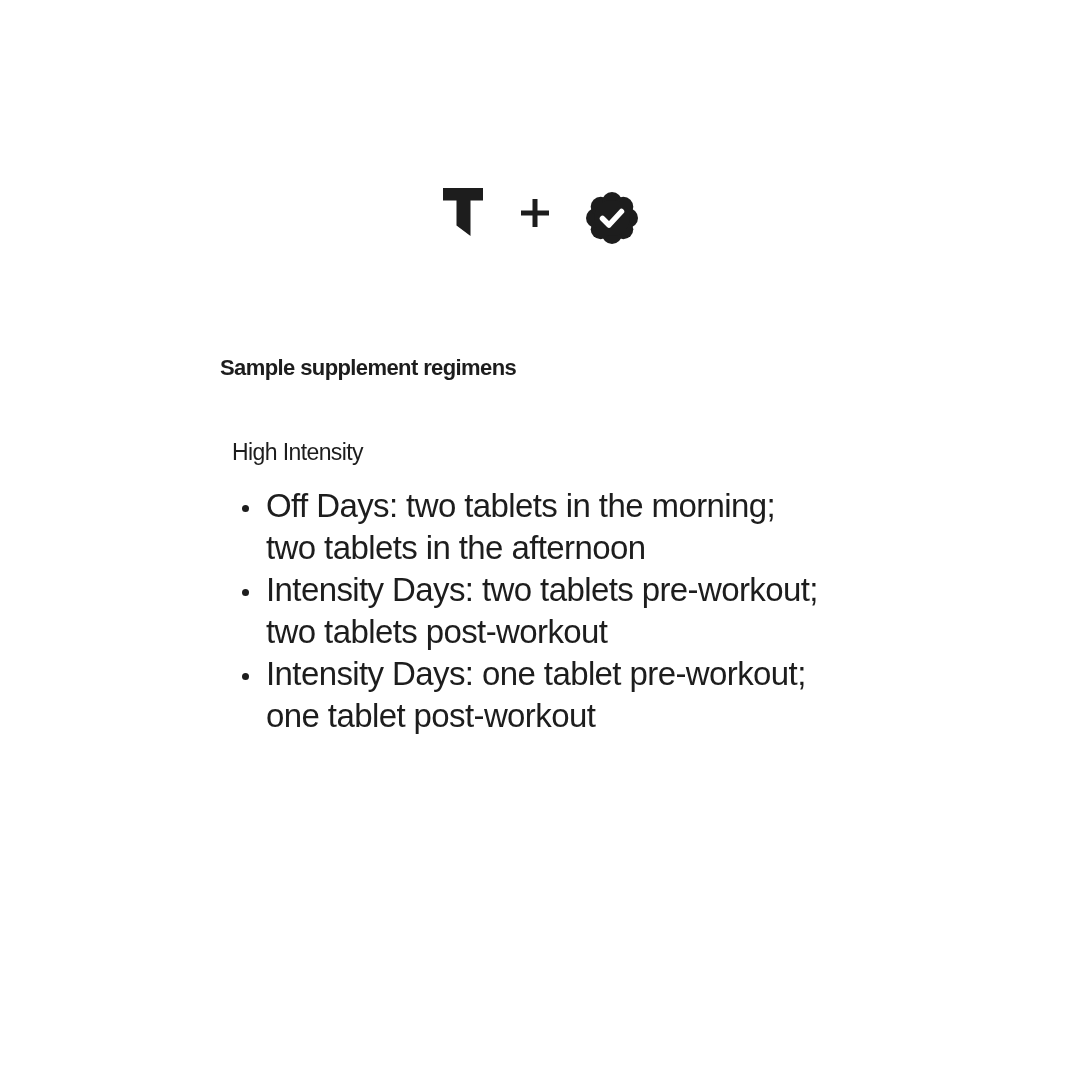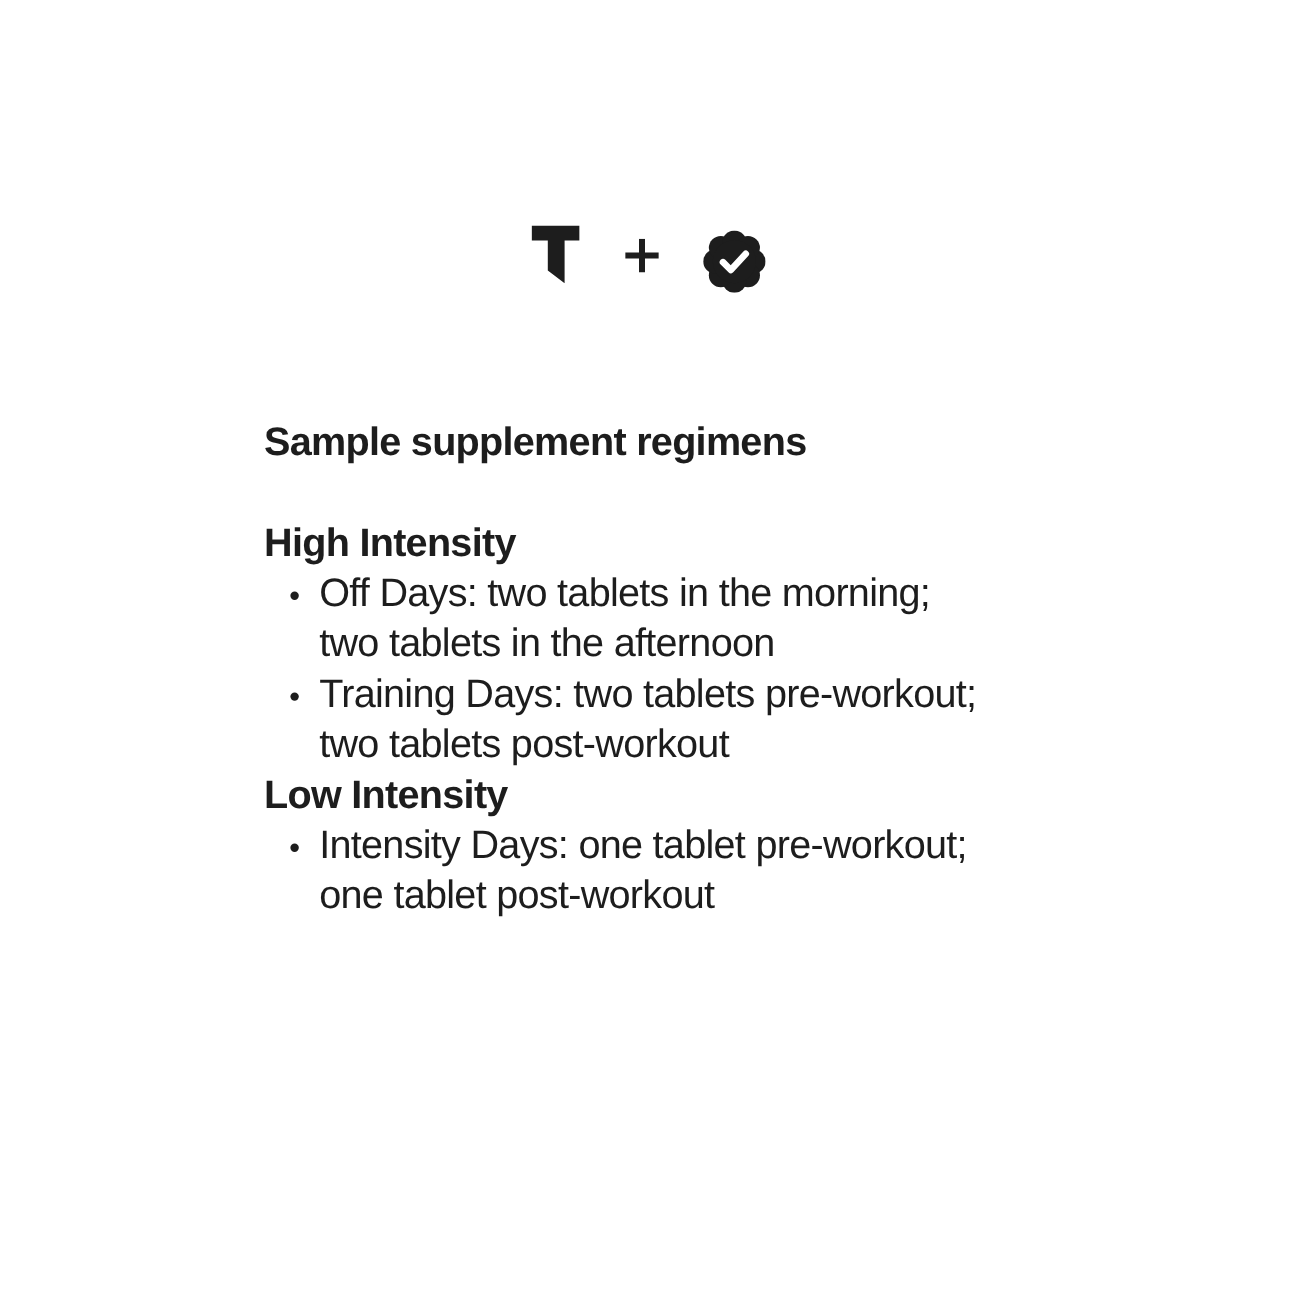--- a/index.html
+++ b/index.html
@@ -37,27 +37,27 @@
     left: 220px;
     top: 347px;
     width: 720px;
     font-size: 33px;
     line-height: 42px;
     letter-spacing: -0.6px;
     color: #1d1d1d;
   }
   .title {
     margin: 0 0 42px 0;
-    font-size: 33px;
+    font-size: 22px;
     font-weight: 700;
   }
   .section-heading {
-    margin: 0;
-    font-size: 33px;
-    font-weight: 700;
+    margin: 12px;
+    font-size: 23px;
+    font-weight: 400;
   }
   ul.bullets {
     list-style: none;
     margin: 0;
     padding: 0;
   }
   ul.bullets.spaced-after {
   }
   ul.bullets li {
     position: relative;
@@ -110,26 +110,25 @@
 
     <p class="section-heading">High Intensity</p>
     <ul class="bullets spaced-after">
       <li>
         <span class="bullet-dot"></span>
         <span class="bullet-text">Off Days: two tablets in the morning;
 two tablets in the afternoon</span>
       </li>
       <li>
         <span class="bullet-dot"></span>
-        <span class="bullet-text">Training Days: two tablets pre-workout;
+        <span class="bullet-text">Intensity Days: two tablets pre-workout;
 two tablets post-workout</span>
       </li>
     </ul>
 
-    <p class="section-heading">Low Intensity</p>
     <ul class="bullets">
       <li>
         <span class="bullet-dot"></span>
         <span class="bullet-text">Intensity Days: one tablet pre-workout;
 one tablet post-workout</span>
       </li>
     </ul>
 
   </div>
 </div>

